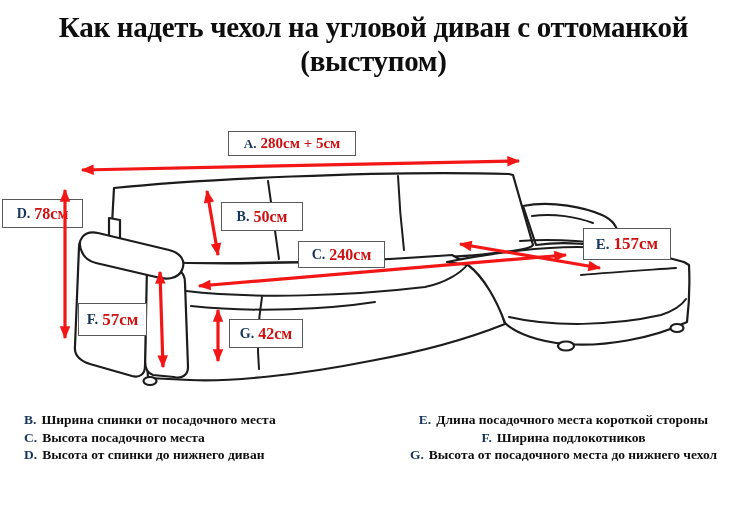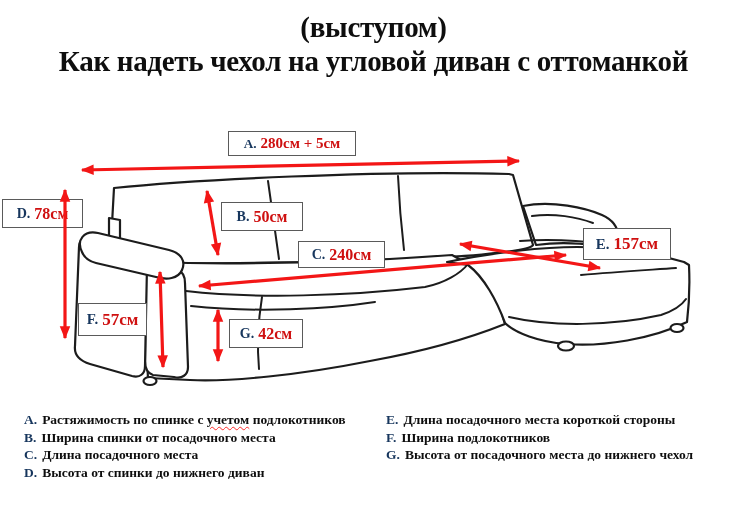--- a/index.html
+++ b/index.html
@@ -30,37 +30,37 @@
     border:1.5px solid var(--border);
     display:flex; align-items:center; justify-content:center;
     white-space:nowrap; font-weight:700;
   }
   .mbox .ltr{color:var(--prefix); font-size:0.88em; margin-right:4px;}
   .mbox .val{color:var(--value);}
   .legend{position:absolute; top:411px; left:0; width:747px; z-index:2;
     font-size:13.5px; font-weight:700; color:#0e0e0e;}
   .legend-col{position:absolute; top:0;}
   .legend-col.left{left:24px; width:350px;}
-  .legend-col.right{left:386px; width:355px;}
+  .legend-col.right{left:386px; width:355px;text-align:center;}
   .legend-row{line-height:17.5px; white-space:nowrap;}
   .legend-row .ltr{color:var(--prefix); margin-right:5px;}
   .misspell{
     text-decoration-line:underline; text-decoration-style:wavy;
     text-decoration-color:#ff2a2a; text-decoration-thickness:1px;
     text-underline-offset:2px;
   }
 </style>
 </head>
 <body>
 
 <div class="stage">
 
   <h1 class="title">
+    <span style="display:block">Как надеть чехол на угловой диван с оттоманкой</span>
     <span style="display:block">(выступом)</span>
-    <span style="display:block">Как надеть чехол на угловой диван с оттоманкой</span>
   </h1>
 
   <svg class="svg-layer sofa-layer" width="747" height="512" viewBox="0 0 747 512">
     <g>
 
       <path class="sofa-stroke" d="M114,188 C190,180 380,170 509,174 L513,175 L533,245 C530,252 460,258 350,261 C270,263 190,264 150,263 L111,242 Z"></path>
       <path class="sofa-line" d="M268,181 C272,208 275,232 279,259"></path>
       <path class="sofa-line" d="M398,176 C399,198 401,224 404,250"></path>
 
       <path class="sofa-stroke" d="M109,218 L120,220 L120,241 L109,240 Z"></path>
@@ -128,27 +128,24 @@
     <line class="dim" x1="207" y1="191" x2="218" y2="255" marker-start="url(#ah)" marker-end="url(#ah)"></line>
     <line class="dim" x1="199" y1="286" x2="566" y2="255" marker-start="url(#ah)" marker-end="url(#ah)"></line>
     <line class="dim" x1="460" y1="244" x2="600" y2="268" marker-start="url(#ah)" marker-end="url(#ah)"></line>
     <line class="dim" x1="160" y1="272" x2="163" y2="367" marker-start="url(#ah)" marker-end="url(#ah)"></line>
     <line class="dim" x1="218" y1="310" x2="218" y2="361" marker-start="url(#ah)" marker-end="url(#ah)"></line>
   </svg>
 
   <div class="legend">
     <div class="legend-col left">
       <div class="legend-row">
-        <span class="ltr">A.</span><span>Растяжимость по спинке с </span><span class="misspell">учетом</span><span> подлокотников</span>
-      </div>
-      <div class="legend-row">
         <span class="ltr">B.</span><span>Ширина спинки от посадочного места</span>
       </div>
       <div class="legend-row">
-        <span class="ltr">C.</span><span>Длина посадочного места</span>
+        <span class="ltr">C.</span><span>Высота посадочного места</span>
       </div>
       <div class="legend-row">
         <span class="ltr">D.</span><span>Высота от спинки до нижнего диван</span>
       </div>
     </div>
     <div class="legend-col right">
       <div class="legend-row">
         <span class="ltr">E.</span><span>Длина посадочного места короткой стороны</span>
       </div>
       <div class="legend-row">

